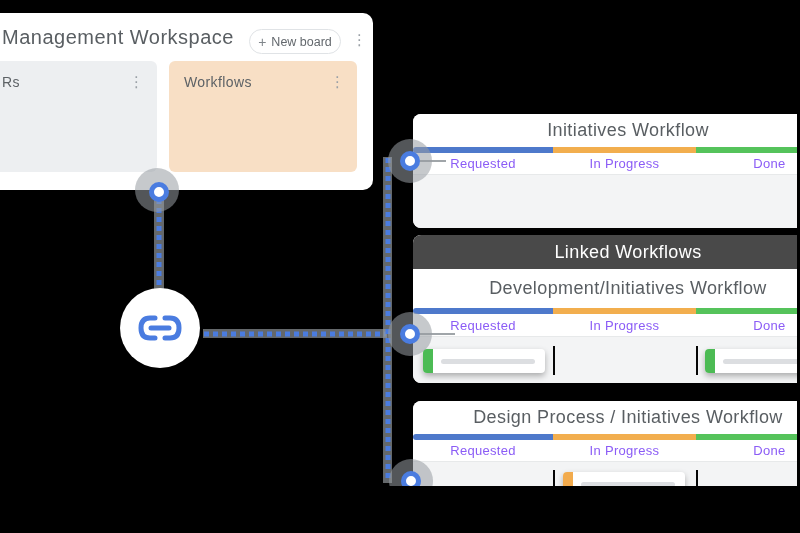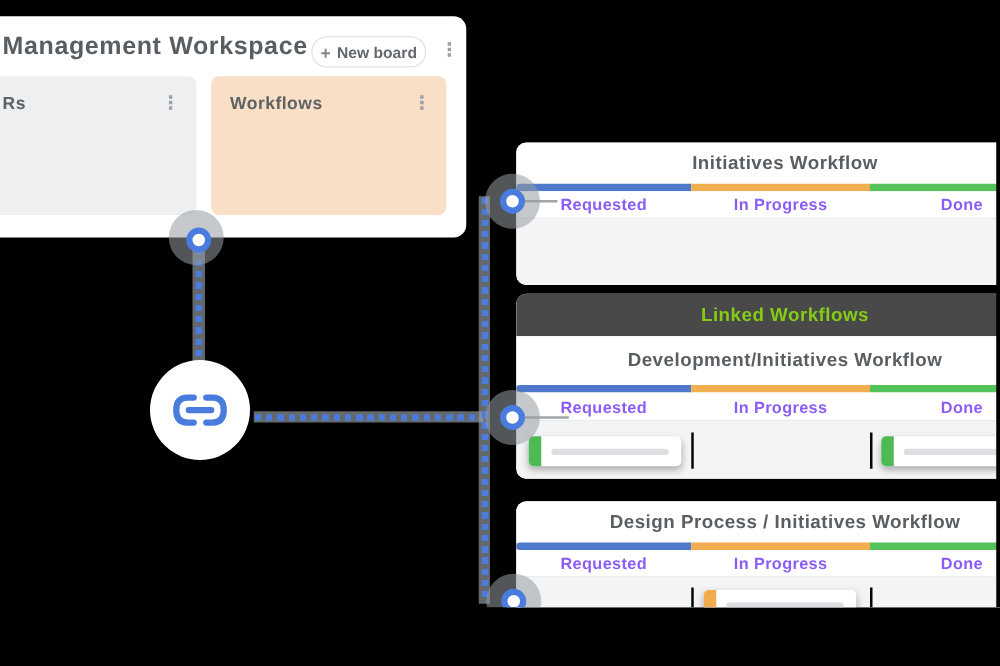--- a/index.html
+++ b/index.html
@@ -1,17 +1,17 @@
 <!DOCTYPE html>
 <html><head>
 <meta charset="utf-8">
 <style>
   html,body{margin:0;padding:0;background:#000;}
   .stage{position:relative;width:800px;height:486px;background:#000;overflow:hidden;
-         font-family:"Liberation Sans",sans-serif;font-weight:bold;}
+         font-family:"Liberation Sans",sans-serif;}
   .right-edge{position:absolute;top:0;right:0;width:3px;height:100%;background:#000;z-index:60;}
 
   
   .ws-card{position:absolute;left:-34px;top:13px;width:407px;height:177px;background:#fff;
            border-radius:10px;z-index:5;}
   .ws-title{position:absolute;left:36px;top:13px;font-size:20px;color:#595e62;letter-spacing:.5px;}
   .pill-btn{position:absolute;left:283px;top:16px;width:92px;height:25px;border:1px solid #e0e3e6;
             border-radius:14px;background:#fff;display:flex;align-items:center;justify-content:center;
             gap:5px;font-size:12.5px;color:#63686d;cursor:pointer;box-sizing:border-box;}
   .pill-btn .plus{color:#80868b;font-size:14px;line-height:1;}
@@ -33,38 +33,38 @@
   .node{position:absolute;width:44px;height:44px;border-radius:50%;background:rgba(152,157,163,.55);z-index:6;}
   .node-ring{position:absolute;width:20px;height:20px;border-radius:50%;background:#fff;
              border:5px solid #4a7ce0;box-sizing:border-box;z-index:7;}
   .stub{position:absolute;height:2px;background:rgba(150,155,160,.9);z-index:6;}
   .link-circle{position:absolute;left:120px;top:288px;width:80px;height:80px;border-radius:50%;
                background:#fff;display:flex;align-items:center;justify-content:center;z-index:6;cursor:pointer;}
 
   
   .wf-card{position:absolute;left:413px;width:430px;background:#fff;border-radius:8px;overflow:hidden;z-index:4;}
   .wf-header{height:33px;display:flex;align-items:center;justify-content:center;background:#fff;}
-  .wf-title{font-size:15px;color:#595e62;letter-spacing:.4px;}
+  .wf-title{font-size:18px;color:#595e62;letter-spacing:.4px;}
   .bar{display:flex;height:6px;}
   .bar .seg{height:6px;}
   .bar .seg:first-child{border-radius:3px 0 0 3px;}
   .labels{position:relative;height:22px;border-bottom:1px solid #e7e9ea;box-sizing:border-box;background:#fff;}
   .labels.tall{height:23px;}
   .col-label{position:absolute;top:0;height:100%;display:flex;align-items:center;justify-content:center;
              font-size:13px;color:#8b5cf6;letter-spacing:.3px;}
   .wf-body{position:relative;background:#f3f4f5;}
   .tick{position:absolute;width:2px;background:#060606;}
   .task-card{position:absolute;width:122px;height:24px;background:#fff;border-radius:4px;
              box-shadow:0 3px 6px rgba(0,0,0,.3);display:flex;align-items:center;cursor:pointer;}
   .task-accent{width:10px;height:24px;border-radius:4px 0 0 4px;flex:none;}
   .task-line{flex:1;height:5px;border-radius:3px;background:#dcdee1;margin:0 10px 0 8px;}
 
   .dark-header{height:34px;background:#494949;border-radius:6px 6px 0 0;display:flex;
                align-items:center;justify-content:center;}
-  .dark-header .wf-title{color:#84cc16;}
+  .dark-header .wf-title{color:#ffffff;}
   .dev-title-row{height:39px;display:flex;align-items:center;justify-content:center;background:#fff;}
 </style>
 </head>
 <body>
 
 <div class="stage">
 
   <div class="ws-card">
     <div class="ws-title">Management Workspace</div>
     <div class="pill-btn">

